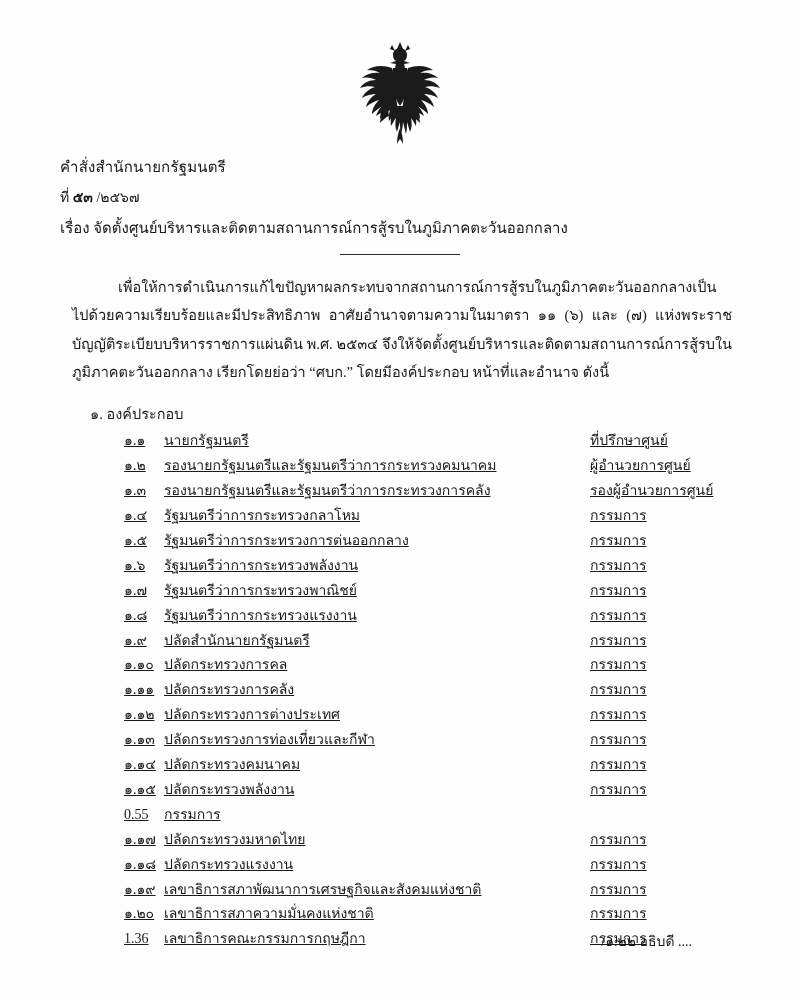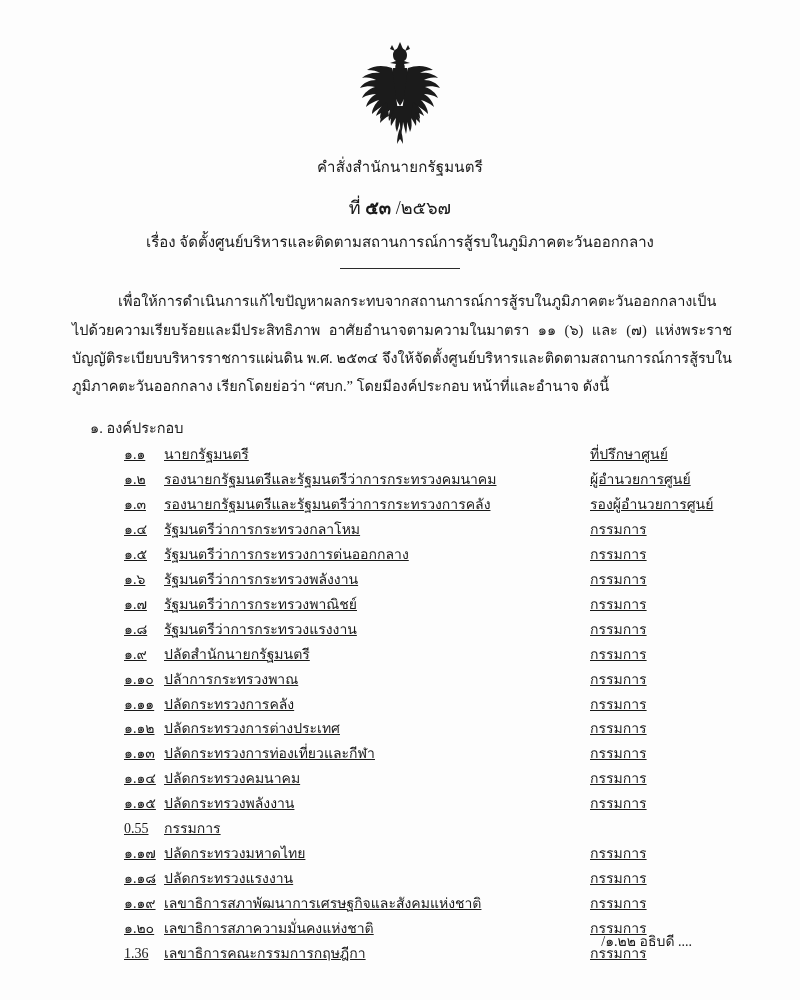--- a/index.html
+++ b/index.html
@@ -28,31 +28,30 @@
     justify-content: center;
     align-items: flex-start;
     margin-top: 10px;
     margin-bottom: 6px;
   }
   .emblem {
     width: 110px;
     height: 110px;
   }
   .head-block {
-    text-align: center;
     line-height: 1.55;
   }
   .doc-title {
     font-size: 15px;
     font-weight: normal;
     letter-spacing: 0.2px;
   }
   .doc-number {
-    font-size: 18px;
-    margin-top: 16px;
+    font-size: 14px;
+    margin-top: 8px;
   }
   .doc-number .num-strong {
     font-weight: bold;
   }
   .doc-subject {
     font-size: 15px;
     margin-top: 8px;
   }
   .rule-wrap {
     display: flex;
@@ -228,21 +227,21 @@
       </div>
 
       <div class="roster-row">
         <div class="roster-no">๑.๙</div>
         <div class="roster-name">ปลัดสำนักนายกรัฐมนตรี</div>
         <div class="roster-role">กรรมการ</div>
       </div>
 
       <div class="roster-row">
         <div class="roster-no">๑.๑๐</div>
-        <div class="roster-name">ปลัาการกระทรวงพาณ</div>
+        <div class="roster-name">ปลัดกระทรวงการคล</div>
         <div class="roster-role">กรรมการ</div>
       </div>
 
       <div class="roster-row">
         <div class="roster-no">๑.๑๑</div>
         <div class="roster-name">ปลัดกระทรวงการคลัง</div>
         <div class="roster-role">กรรมการ</div>
       </div>
 
       <div class="roster-row">

